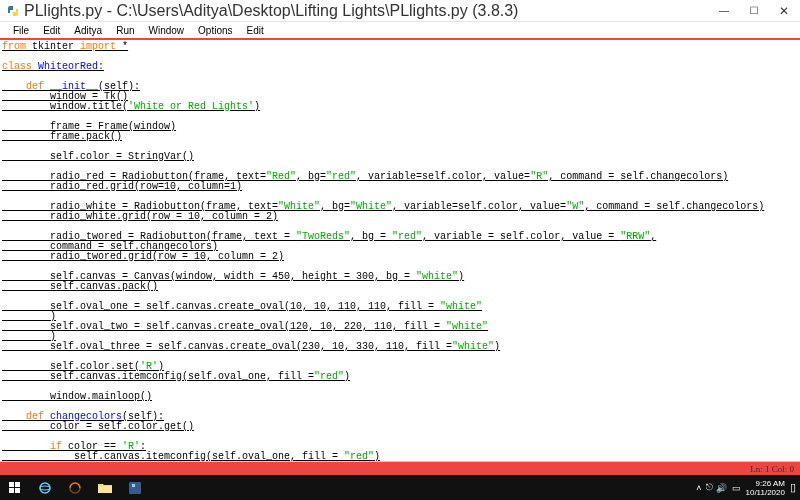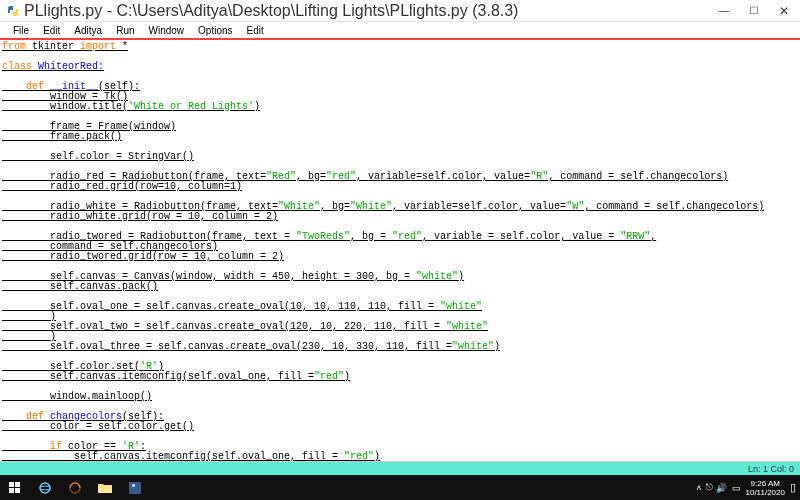--- a/index.html
+++ b/index.html
@@ -11,29 +11,29 @@
   .win-controls { display: flex; gap: 14px; align-items: center; padding-right: 2px; }
   .win-btn { width: 16px; height: 16px; display: flex; align-items: center; justify-content: center; font-size: 10px; color: #333; cursor: default;}
   .win-btn.close { font-size: 12px; }
   .menubar { height: 18px; background: #fff; display: flex; align-items: center; border-bottom: 2px solid #ef4444; padding-left: 6px; }
   .menubar span { padding: 2px 7px; font-size: 10px; color: #000; }
   .editor { flex: 1; background: #fff; font-family: "Courier New", monospace; font-size: 10px; line-height: 10px; padding: 2px 2px; overflow: hidden; white-space: pre; color: #000; text-decoration: underline; }
   .kw { color: #ff7700; }
   .cls { color: #0000ff; }
   .str { color: #00aa00; }
   .def { color: #0000ff; }
-  .statusbar { height: 14px; background: #5eead4; border-top: 1px solid #ccc; font-size: 9px; text-align: right; padding: 0 6px; color: #333; line-height: 14px; }
+  .statusbar { height: 14px; background: #ef4444; border-top: 1px solid #ccc; font-size: 9px; text-align: right; padding: 0 6px; color: #333; line-height: 14px; font-family: Liberation Serif, serif; }
   .taskbar { position: absolute; bottom: 0; left: 0; width: 800px; height: 25px; background: #111; display: flex; align-items: center; }
   .taskbar .tb-left { display: flex; align-items: center; height: 100%; }
   .tb-item { width: 30px; height: 25px; display: flex; align-items: center; justify-content: center; color: #fff; font-size: 12px; }
   .tb-item svg { display:block; }
   .tb-right { margin-left: auto; display: flex; align-items: center; color: #fff; font-size: 8px; padding-right: 4px; gap: 5px; }
   .tray-icons { display:flex; gap:4px; align-items:center; }
   .tray-icons span { font-size: 9px; }
-  .clock { text-align: center; line-height: 9px; }
+  .clock { text-align: right; line-height: 9px; }
 </style>
 </head>
 <body>
 
 <div class="window">
   <div class="titlebar">
     <span class="icon">
         <svg width="12" height="12" viewBox="0 0 12 12">
           <path d="M3 1h3v4h-3v3h-2v-5a2 2 0 0 1 2-2z" fill="#3776ab"></path>
           <path d="M6 7h3v-3h2v5a2 2 0 0 1-2 2h-3v-4z" fill="#ffd43b"></path>

